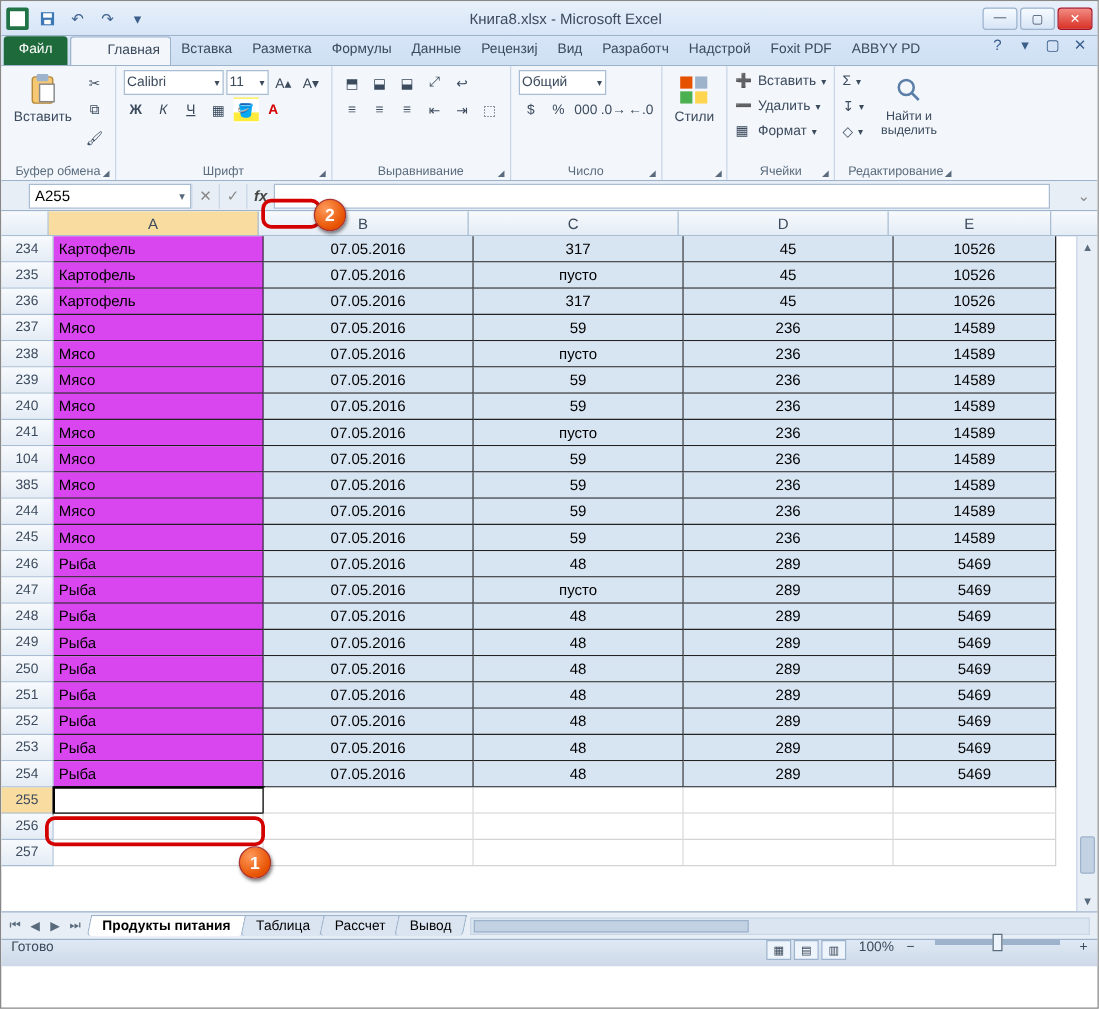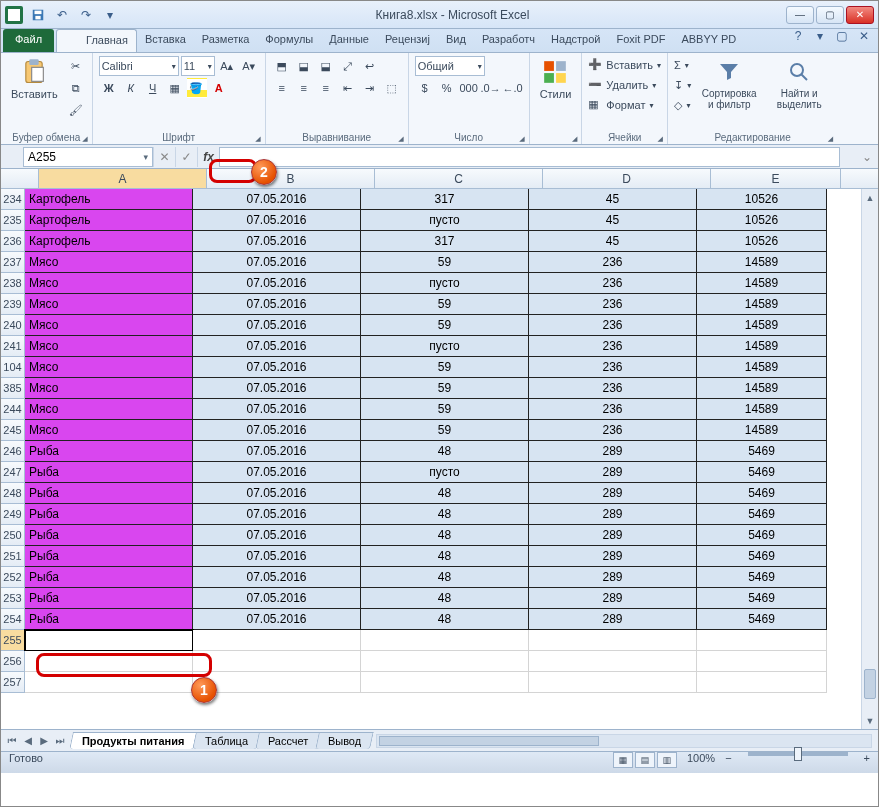--- a/index.html
+++ b/index.html
@@ -53,21 +53,21 @@
 .marker-badge { width: 26px; height: 26px; border-radius: 50%; background: radial-gradient(circle at 35% 30%, #ff9a5a, #e65100 70%); border: 1px solid #a33; color: #fff; font-weight: bold; display: flex; align-items: center; justify-content: center; font-size: 14px; box-shadow: 1px 2px 3px rgba(0,0,0,.5); position: absolute; }
 
 
 .grid-wrap { position: relative; height: 560px; overflow: hidden; }
 .col-headers { display: flex; height: 20px; background: linear-gradient(#f7fafd,#e4ecf5); border-bottom: 1px solid #a8bdd4; font-size: 12px; color: #3b4a5c; }
 .corner { width: 38px; border-right: 1px solid #a8bdd4; }
 .ch { border-right: 1px solid #a8bdd4; display: flex; align-items: center; justify-content: center; }
 .ch.A { background: #f8dca0; }
 .rows { }
 .row { display: flex; height: 21px; }
-.rh { width: 24px; background: linear-gradient(#f7fafd,#e4ecf5); border-right: 1px solid #a8bdd4; border-bottom: 1px solid #a8bdd4; font-size: 11px; color: #3b4a5c; display: flex; align-items: center; justify-content: center; }
+.rh { width: 42px; background: linear-gradient(#f7fafd,#e4ecf5); border-right: 1px solid #a8bdd4; border-bottom: 1px solid #a8bdd4; font-size: 11px; color: #3b4a5c; display: flex; align-items: center; justify-content: center; }
 .cell { border-right: 1px solid #222; border-bottom: 1px solid #222; font-size: 12px; display: flex; align-items: center; padding: 0 4px; overflow: hidden; white-space: nowrap; }
 .cA { background: #d946ef; color: #000; justify-content: flex-start; }
 .cB, .cC, .cD, .cE { background: #d7e4f2; justify-content: center; }
 .row.empty .cell { background: #fff; border-right: 1px solid #d4d4d4; border-bottom: 1px solid #d4d4d4; }
 .row.selected .rh { background: #f8dca0; }
 .row.selected .cA { background: #fff; outline: 2px solid #000; outline-offset: -1px; }
 
 
 .wA { width: 168px; } .wB { width: 168px; } .wC { width: 168px; } .wD { width: 168px; } .wE { width: 130px; }
 
@@ -289,28 +289,20 @@
             <span style="font-size:8px">▾</span>
           </div>
         <div class="menu-item">
             <span>◇</span>
             <span style="font-size:8px">▾</span>
           </div>
       </div>
       <div class="big-btn">
         <div class="ic">
             <svg viewBox="0 0 24 24" width="24" height="24">
-              <path d="M3 4h18l-7 8v6l-4 2v-8z" fill="#5a7ea8"></path>
-            </svg>
-          </div>
-        <span style="font-size:10px;max-width:60px;text-align:center">Сортировка и фильтр</span>
-      </div>
-      <div class="big-btn">
-        <div class="ic">
-            <svg viewBox="0 0 24 24" width="24" height="24">
               <circle cx="10" cy="10" r="6" fill="none" stroke="#5a7ea8" stroke-width="2"></circle>
               <line x1="14" y1="14" x2="20" y2="20" stroke="#5a7ea8" stroke-width="2"></line>
             </svg>
           </div>
         <span style="font-size:10px;max-width:56px;text-align:center">Найти и выделить</span>
       </div>
     </div>
     <div class="rgroup-label">Редактирование</div>
   </div>
 </div>

